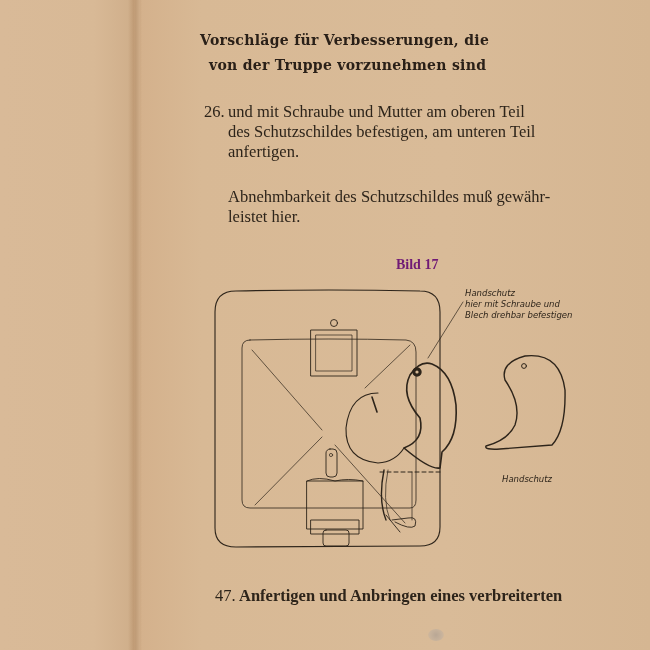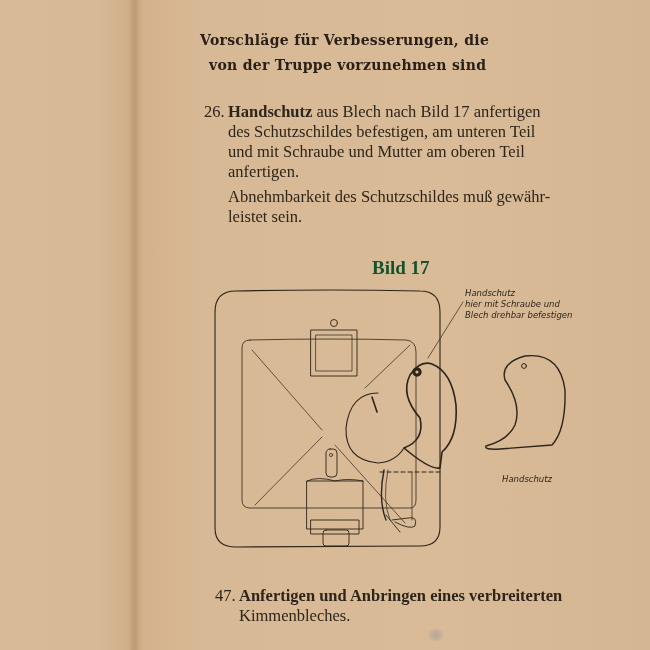--- a/index.html
+++ b/index.html
@@ -71,25 +71,25 @@
       left: 228px; top: 187px;
       font-family: "Liberation Serif", serif;
       font-size: 16.5px;
       line-height: 20px;
       color: #2d241a;
       white-space: nowrap;
     }
     .para2 .line { display: block; height: 20px; }
     .figure-caption {
       position: absolute;
-      left: 372px; top: 257px;
+      left: 396px; top: 257px;
       font-family: "Liberation Serif", serif;
       font-weight: bold;
-      font-size: 19px;
-      color: #14532d;
+      font-size: 14px;
+      color: #701a75;
     }
     .diagram {
       position: absolute;
       left: 200px; top: 270px;
       width: 430px; height: 290px;
     }
     .annot {
       position: absolute;
       font-family: "DejaVu Sans", sans-serif;
       font-style: italic;
@@ -119,30 +119,29 @@
 <div class="fold"></div>
 
 <div class="heading">
   <div>Vorschläge für Verbesserungen, die</div>
   <div style="margin-left:9px;">von der Truppe vorzunehmen sind</div>
 </div>
 
 <div class="item item26">
   <span class="num">26.</span>
   <div class="body">
-    <span class="line"><span class="bold">Handschutz</span><span> aus Blech nach Bild 17 anfertigen</span></span>
+    <span class="line">und mit Schraube und Mutter am oberen Teil</span>
     <span class="line">des Schutzschildes befestigen, am unteren Teil</span>
-    <span class="line">und mit Schraube und Mutter am oberen Teil</span>
     <span class="line">anfertigen.</span>
   </div>
 </div>
 
 <div class="para2">
   <span class="line">Abnehmbarkeit des Schutzschildes muß gewähr-</span>
-  <span class="line">leistet sein.</span>
+  <span class="line">leistet hier.</span>
 </div>
 
 <div class="figure-caption">Bild 17</div>
 
 <svg class="diagram" viewBox="200 270 430 290" width="430" height="290" xmlns="http://www.w3.org/2000/svg">
   <g fill="none" stroke="#2d241a" stroke-linecap="round" stroke-linejoin="round">
 
     <path d="M236 291 Q215 291 215 312 L215 528 Q215 547 236 547 L420 546 Q440 546 440 527 L440 312 Q440 291 420 291 Q330 289 236 291 Z" stroke-width="1.1"></path>
 
     <circle cx="334" cy="323" r="3.5" stroke-width="0.9"></circle>
@@ -190,17 +189,16 @@
   <span>hier mit Schraube und</span>
   <span>Blech drehbar befestigen</span>
 </div>
 
 <div class="annot annot-bottom">Handschutz</div>
 
 <div class="item item27">
   <span class="num">47.</span>
   <div class="body">
     <span class="line bold">Anfertigen und Anbringen eines verbreiterten</span>
-    <span class="line">Kimmenbleches.</span>
   </div>
 </div>
 
 <div class="stain"></div>
 
 </body></html>

